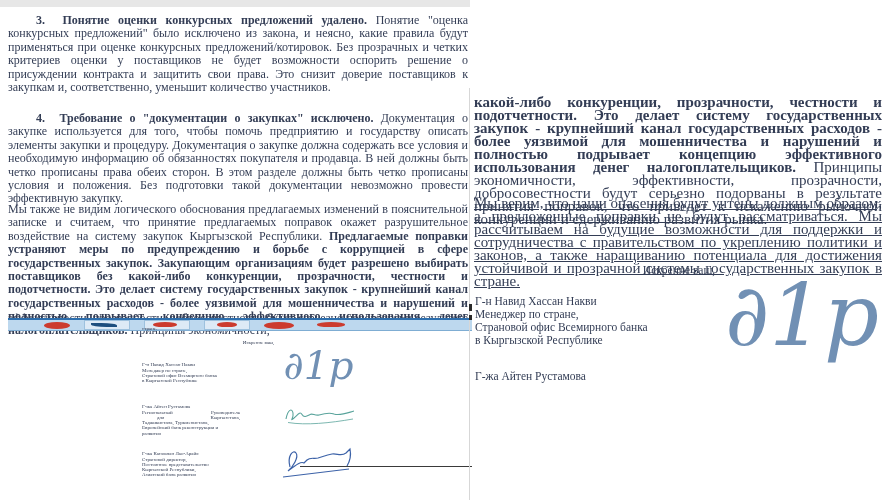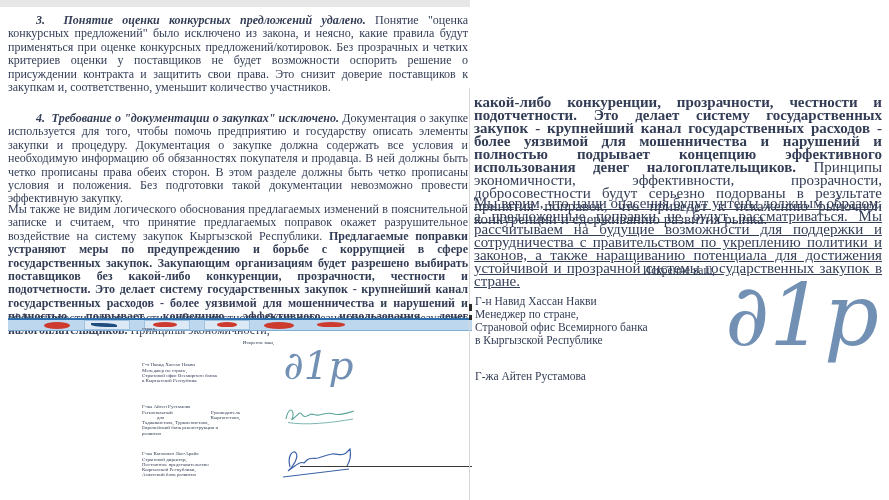--- a/index.html
+++ b/index.html
@@ -3,21 +3,21 @@
 <meta charset="utf-8">
 <style>
   html,body{margin:0;padding:0;background:#ffffff;}
   #canvas{position:relative;width:889px;height:500px;background:#ffffff;overflow:hidden;
           font-family:"Liberation Serif", serif;color:var(--text,#333d55);}
   .abs{position:absolute;}
   
   #left-page{left:0;top:0;width:470px;height:500px;background:#ffffff;}
   #left-gray-strip{left:0;top:0;width:470px;height:7px;background:#e7e7e7;}
   .lp-para{left:8px;width:460px;text-align:justify;font-size:12px;line-height:13.4px;}
-  .lead{font-weight:bold;font-style:italic;}
+  .lead{font-weight:bold;}
   .b{font-weight:bold;}
   #clipped-line{left:8px;top:312px;width:460px;height:6px;overflow:hidden;
                 font-size:12px;line-height:13.4px;text-align:justify;}
   
   #bar{left:8px;top:318px;width:470px;height:13px;background:#bdd8ee;
        border-top:2px solid #2e6fae;border-bottom:1px solid #7fadd3;box-sizing:border-box;
        display:flex;align-items:center;gap:14px;padding-left:36px;}
   .chip{width:44px;height:8px;background:#ddeaf6;border:1px solid #9dc1de;position:relative;flex:none;}
   .chip .red{position:absolute;left:8px;top:1px;width:24px;height:5px;background:var(--bar_red,#cc3b2e);border-radius:50% 50% 40% 40%;}
   .chip .dark{position:absolute;left:6px;top:2px;width:26px;height:4px;background:#1d4e7e;border-radius:0 60% 0 60%;}

